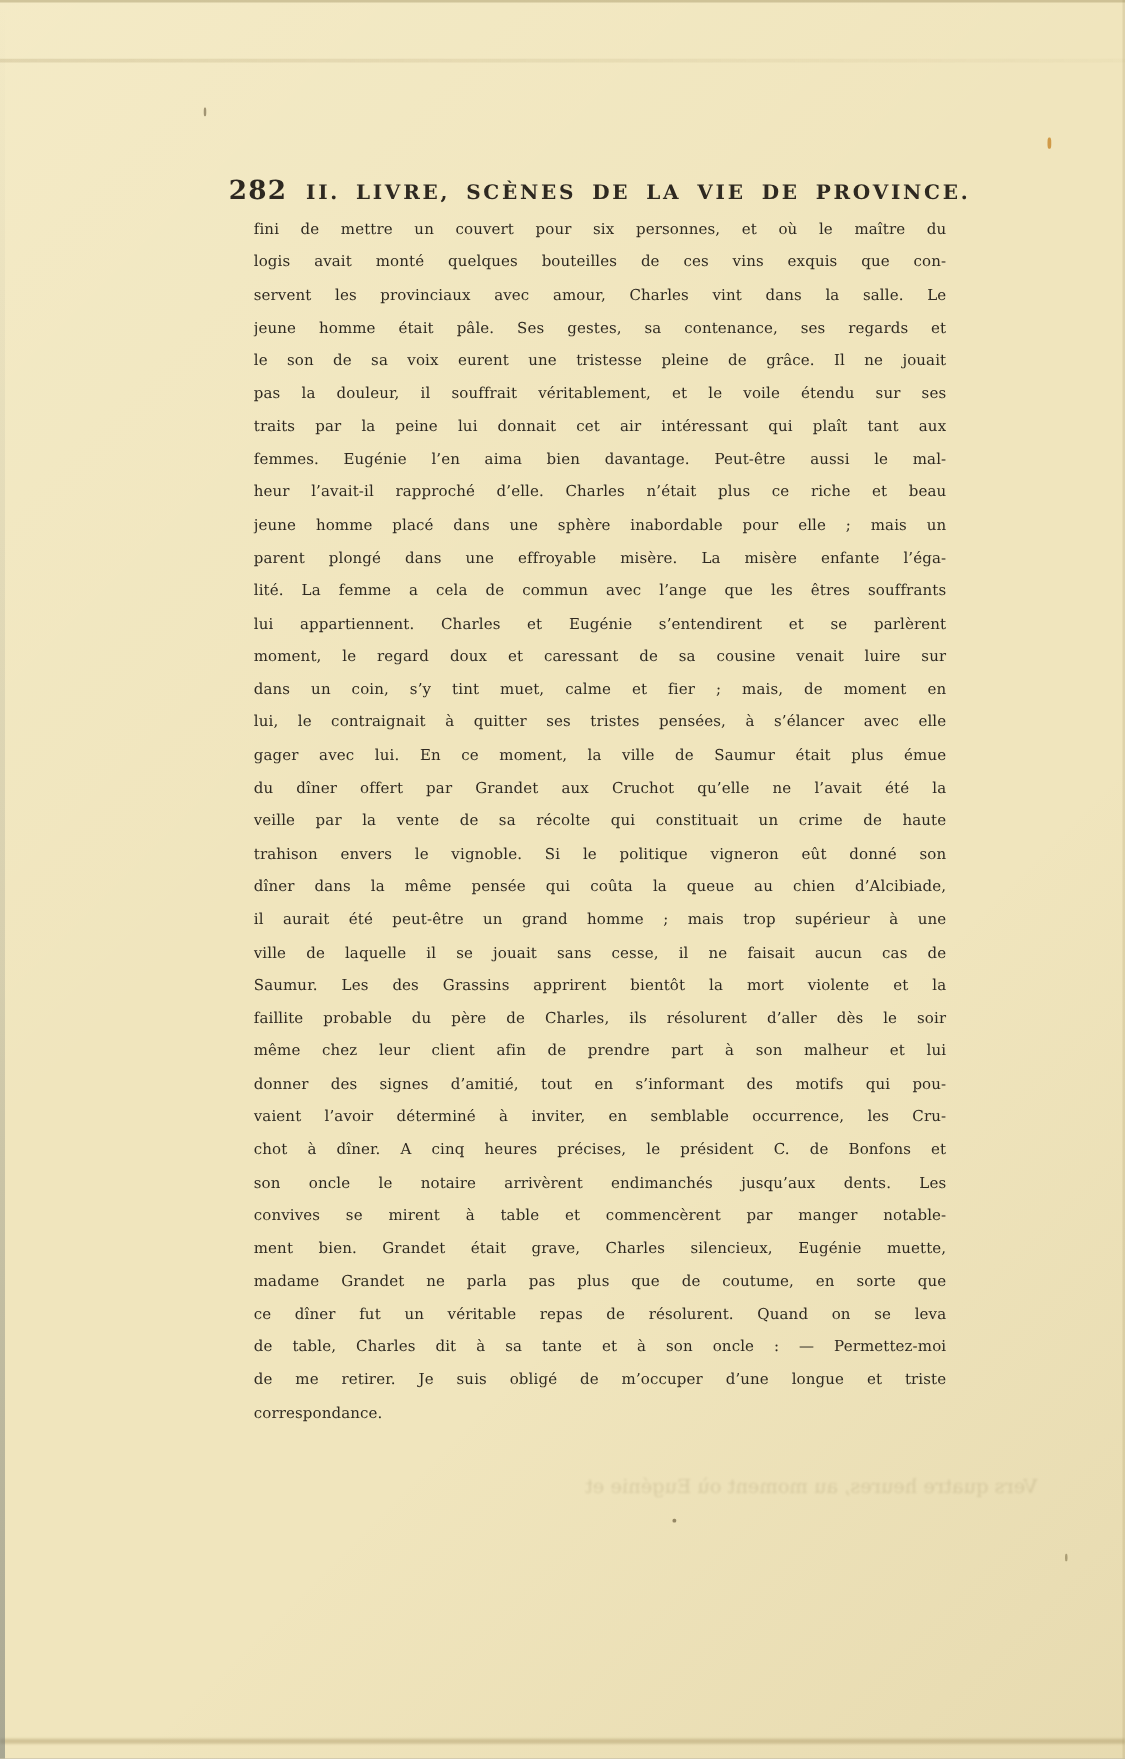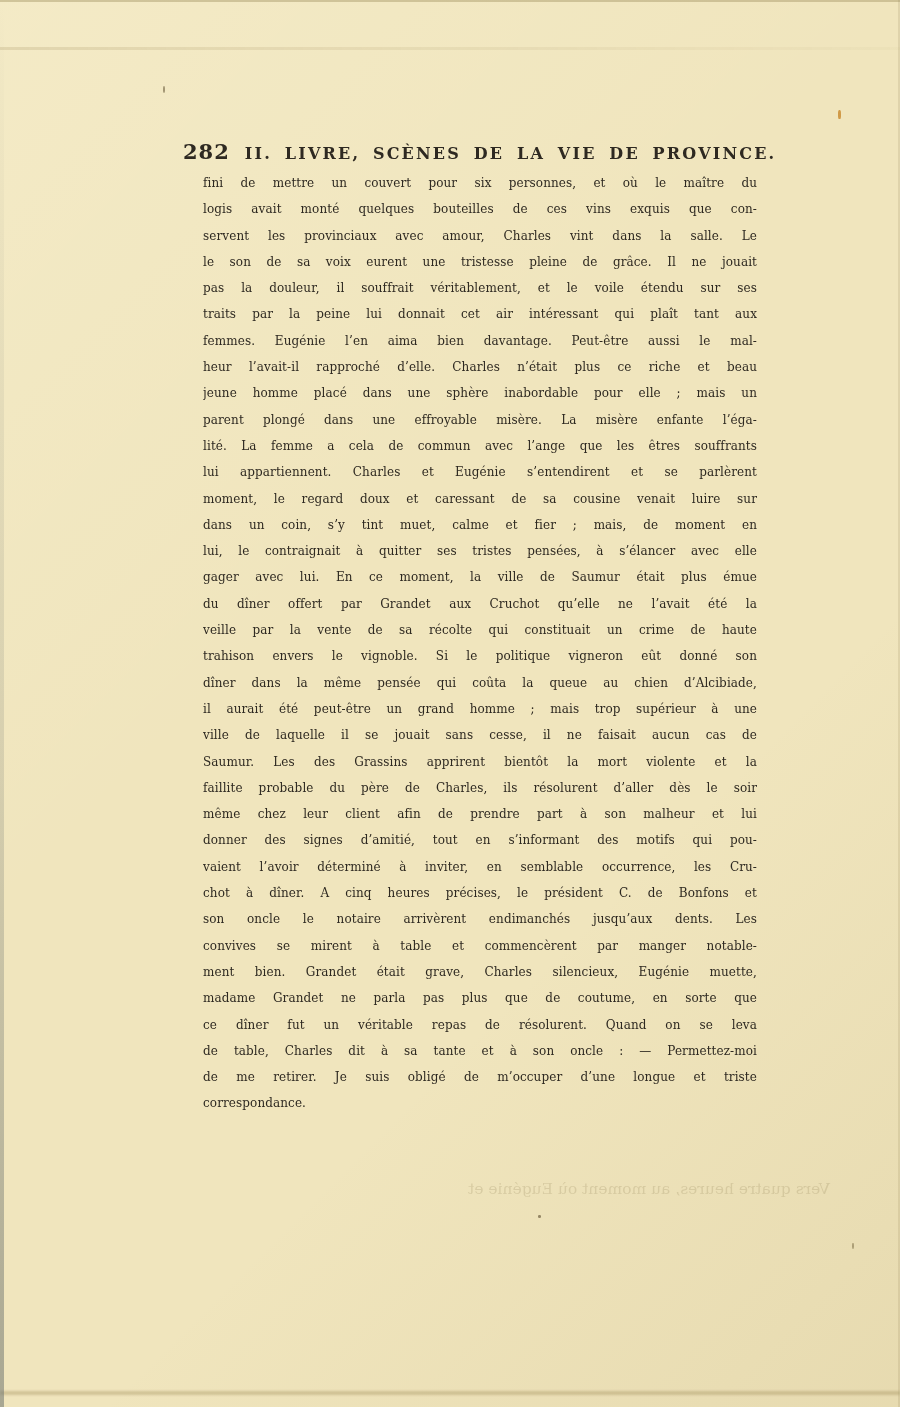--- a/index.html
+++ b/index.html
@@ -100,20 +100,21 @@
 
   <div class="page-header">
     <span class="page-number">282</span>
     <span class="running-title">II. LIVRE, SCÈNES DE LA VIE DE PROVINCE.</span>
   </div>
 
   <div class="page-text">
       <div class="text-line">fini de mettre un couvert pour six personnes, et où le maître du</div>
       <div class="text-line">logis avait monté quelques bouteilles de ces vins exquis que con-</div>
       <div class="text-line">servent les provinciaux avec amour, Charles vint dans la salle. Le</div>
+      <div class="text-line">jeune homme était pâle. Ses gestes, sa contenance, ses regards et</div>
       <div class="text-line">le son de sa voix eurent une tristesse pleine de grâce. Il ne jouait</div>
       <div class="text-line">pas la douleur, il souffrait véritablement, et le voile étendu sur ses</div>
       <div class="text-line">traits par la peine lui donnait cet air intéressant qui plaît tant aux</div>
       <div class="text-line">femmes. Eugénie l’en aima bien davantage. Peut-être aussi le mal-</div>
       <div class="text-line">heur l’avait-il rapproché d’elle. Charles n’était plus ce riche et beau</div>
       <div class="text-line">jeune homme placé dans une sphère inabordable pour elle ; mais un</div>
       <div class="text-line">parent plongé dans une effroyable misère. La misère enfante l’éga-</div>
       <div class="text-line">lité. La femme a cela de commun avec l’ange que les êtres souffrants</div>
       <div class="text-line">lui appartiennent. Charles et Eugénie s’entendirent et se parlèrent</div>
       <div class="text-line">moment, le regard doux et caressant de sa cousine venait luire sur</div>

